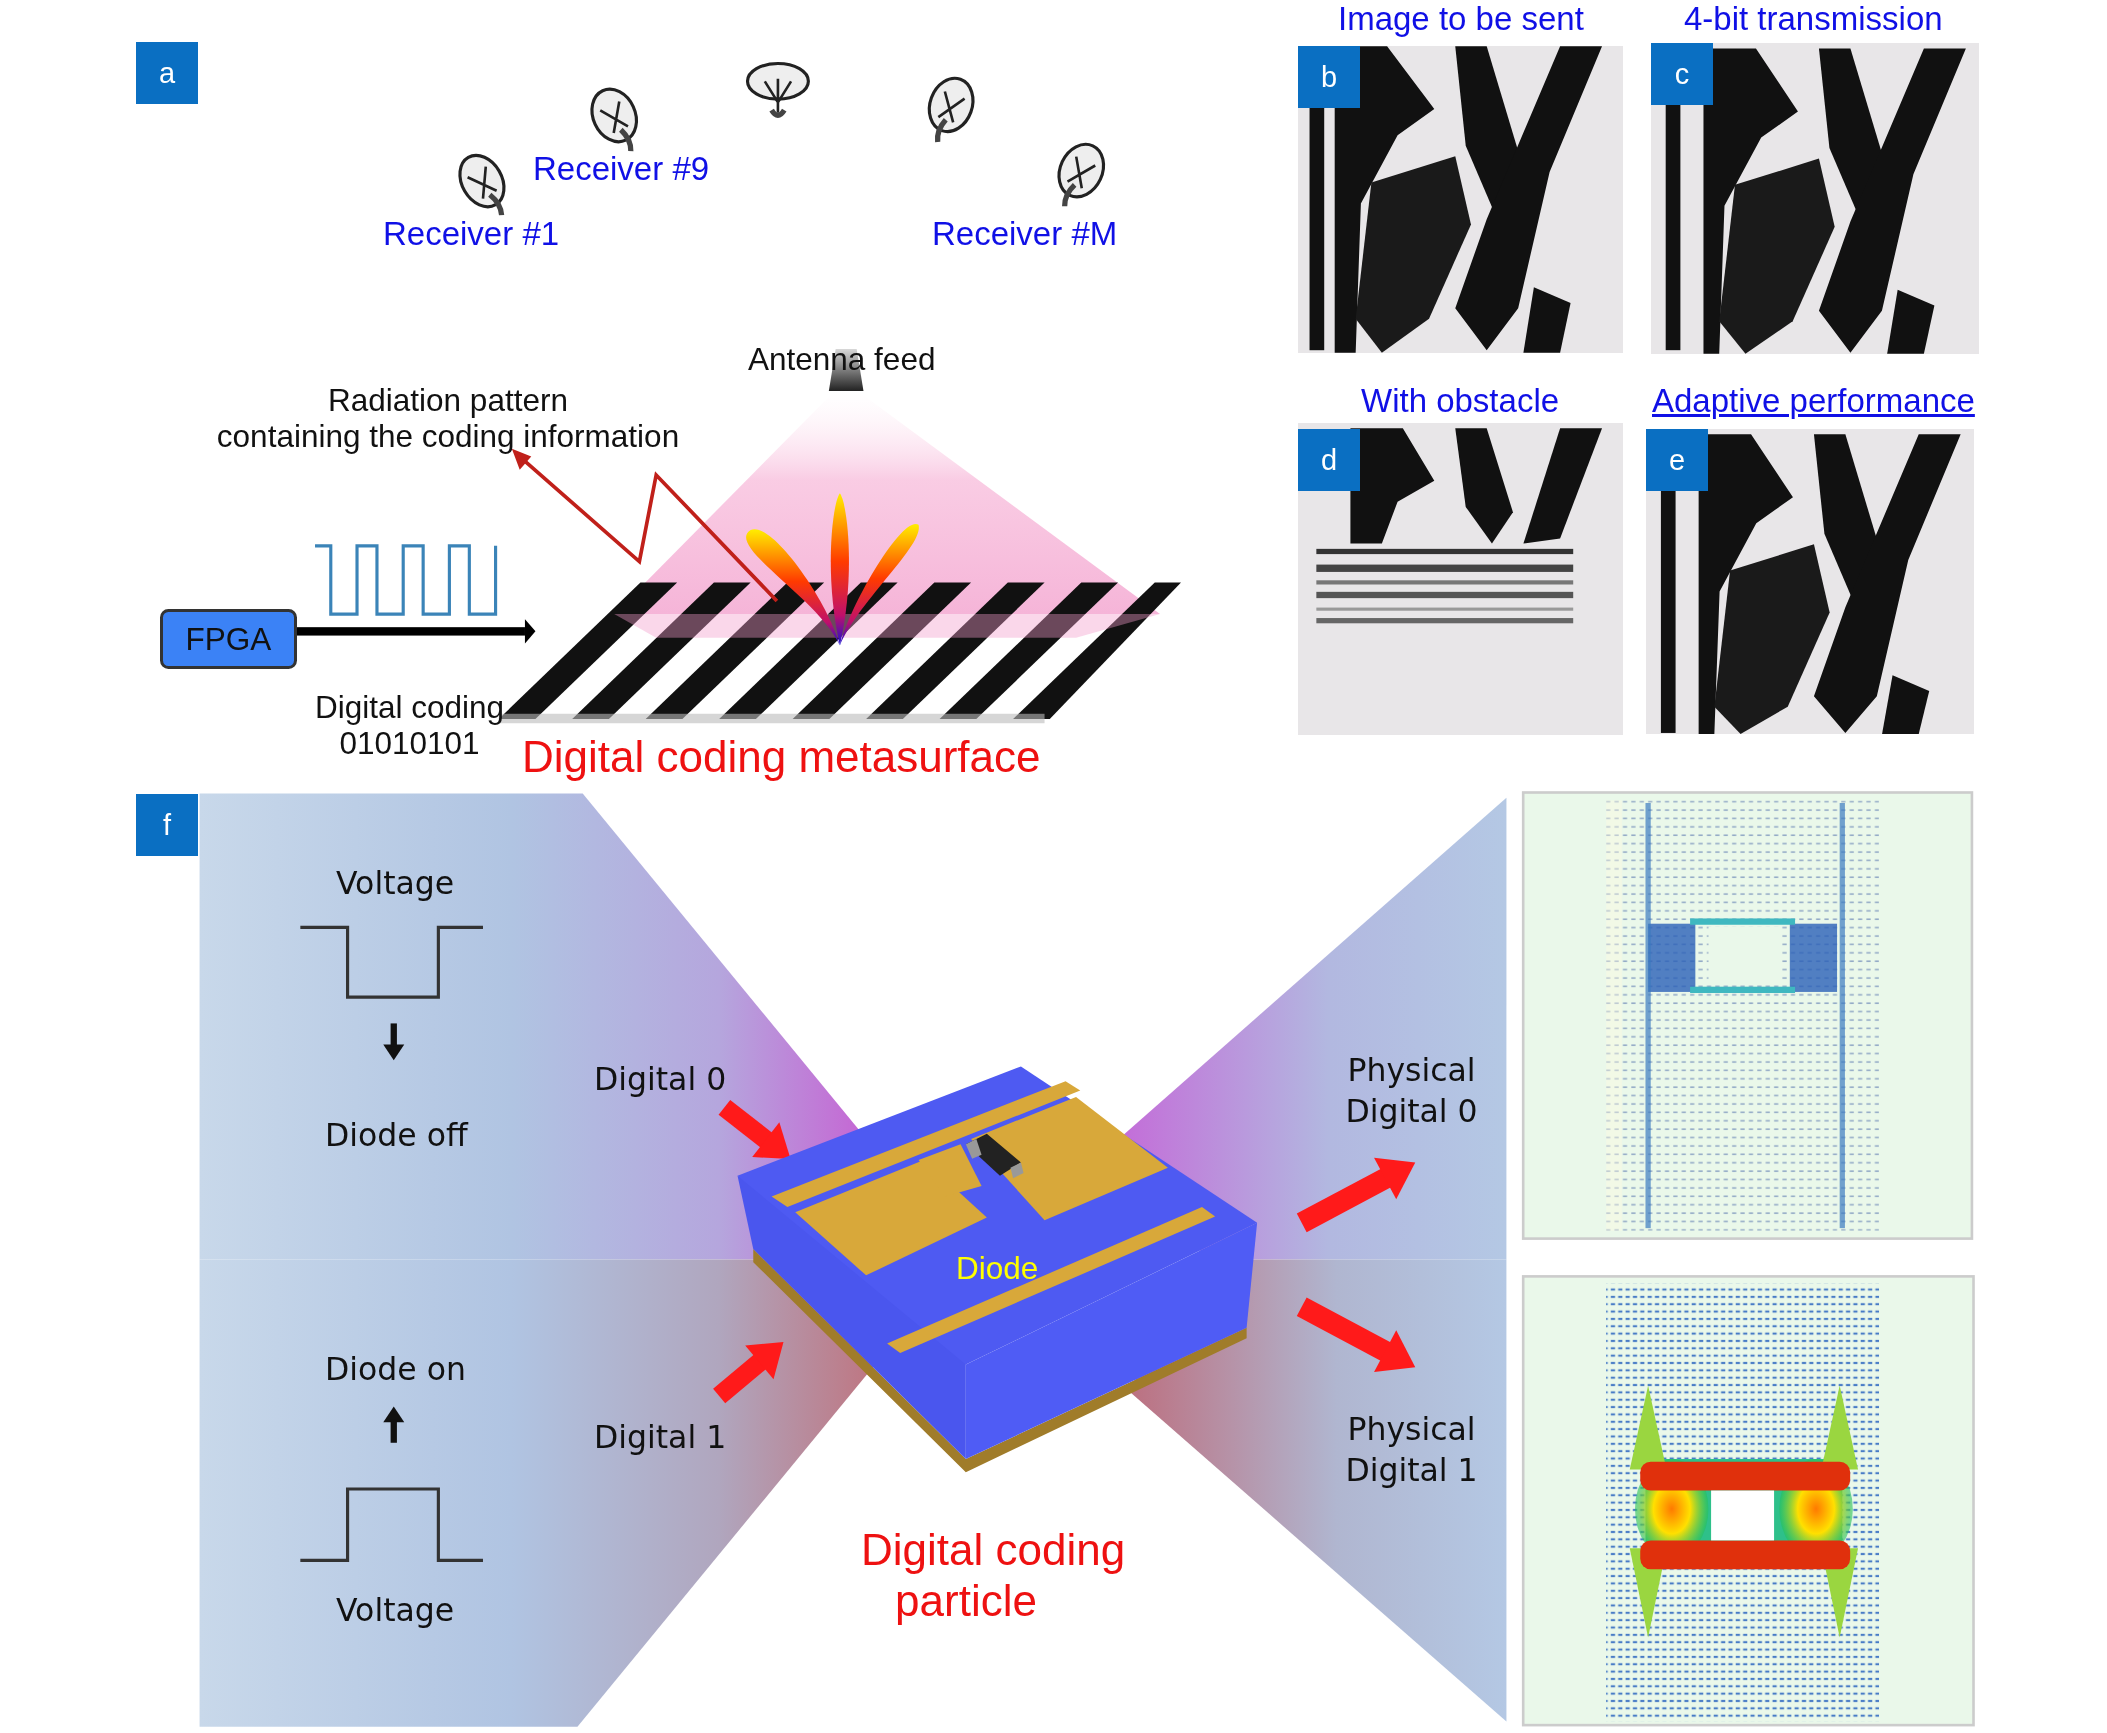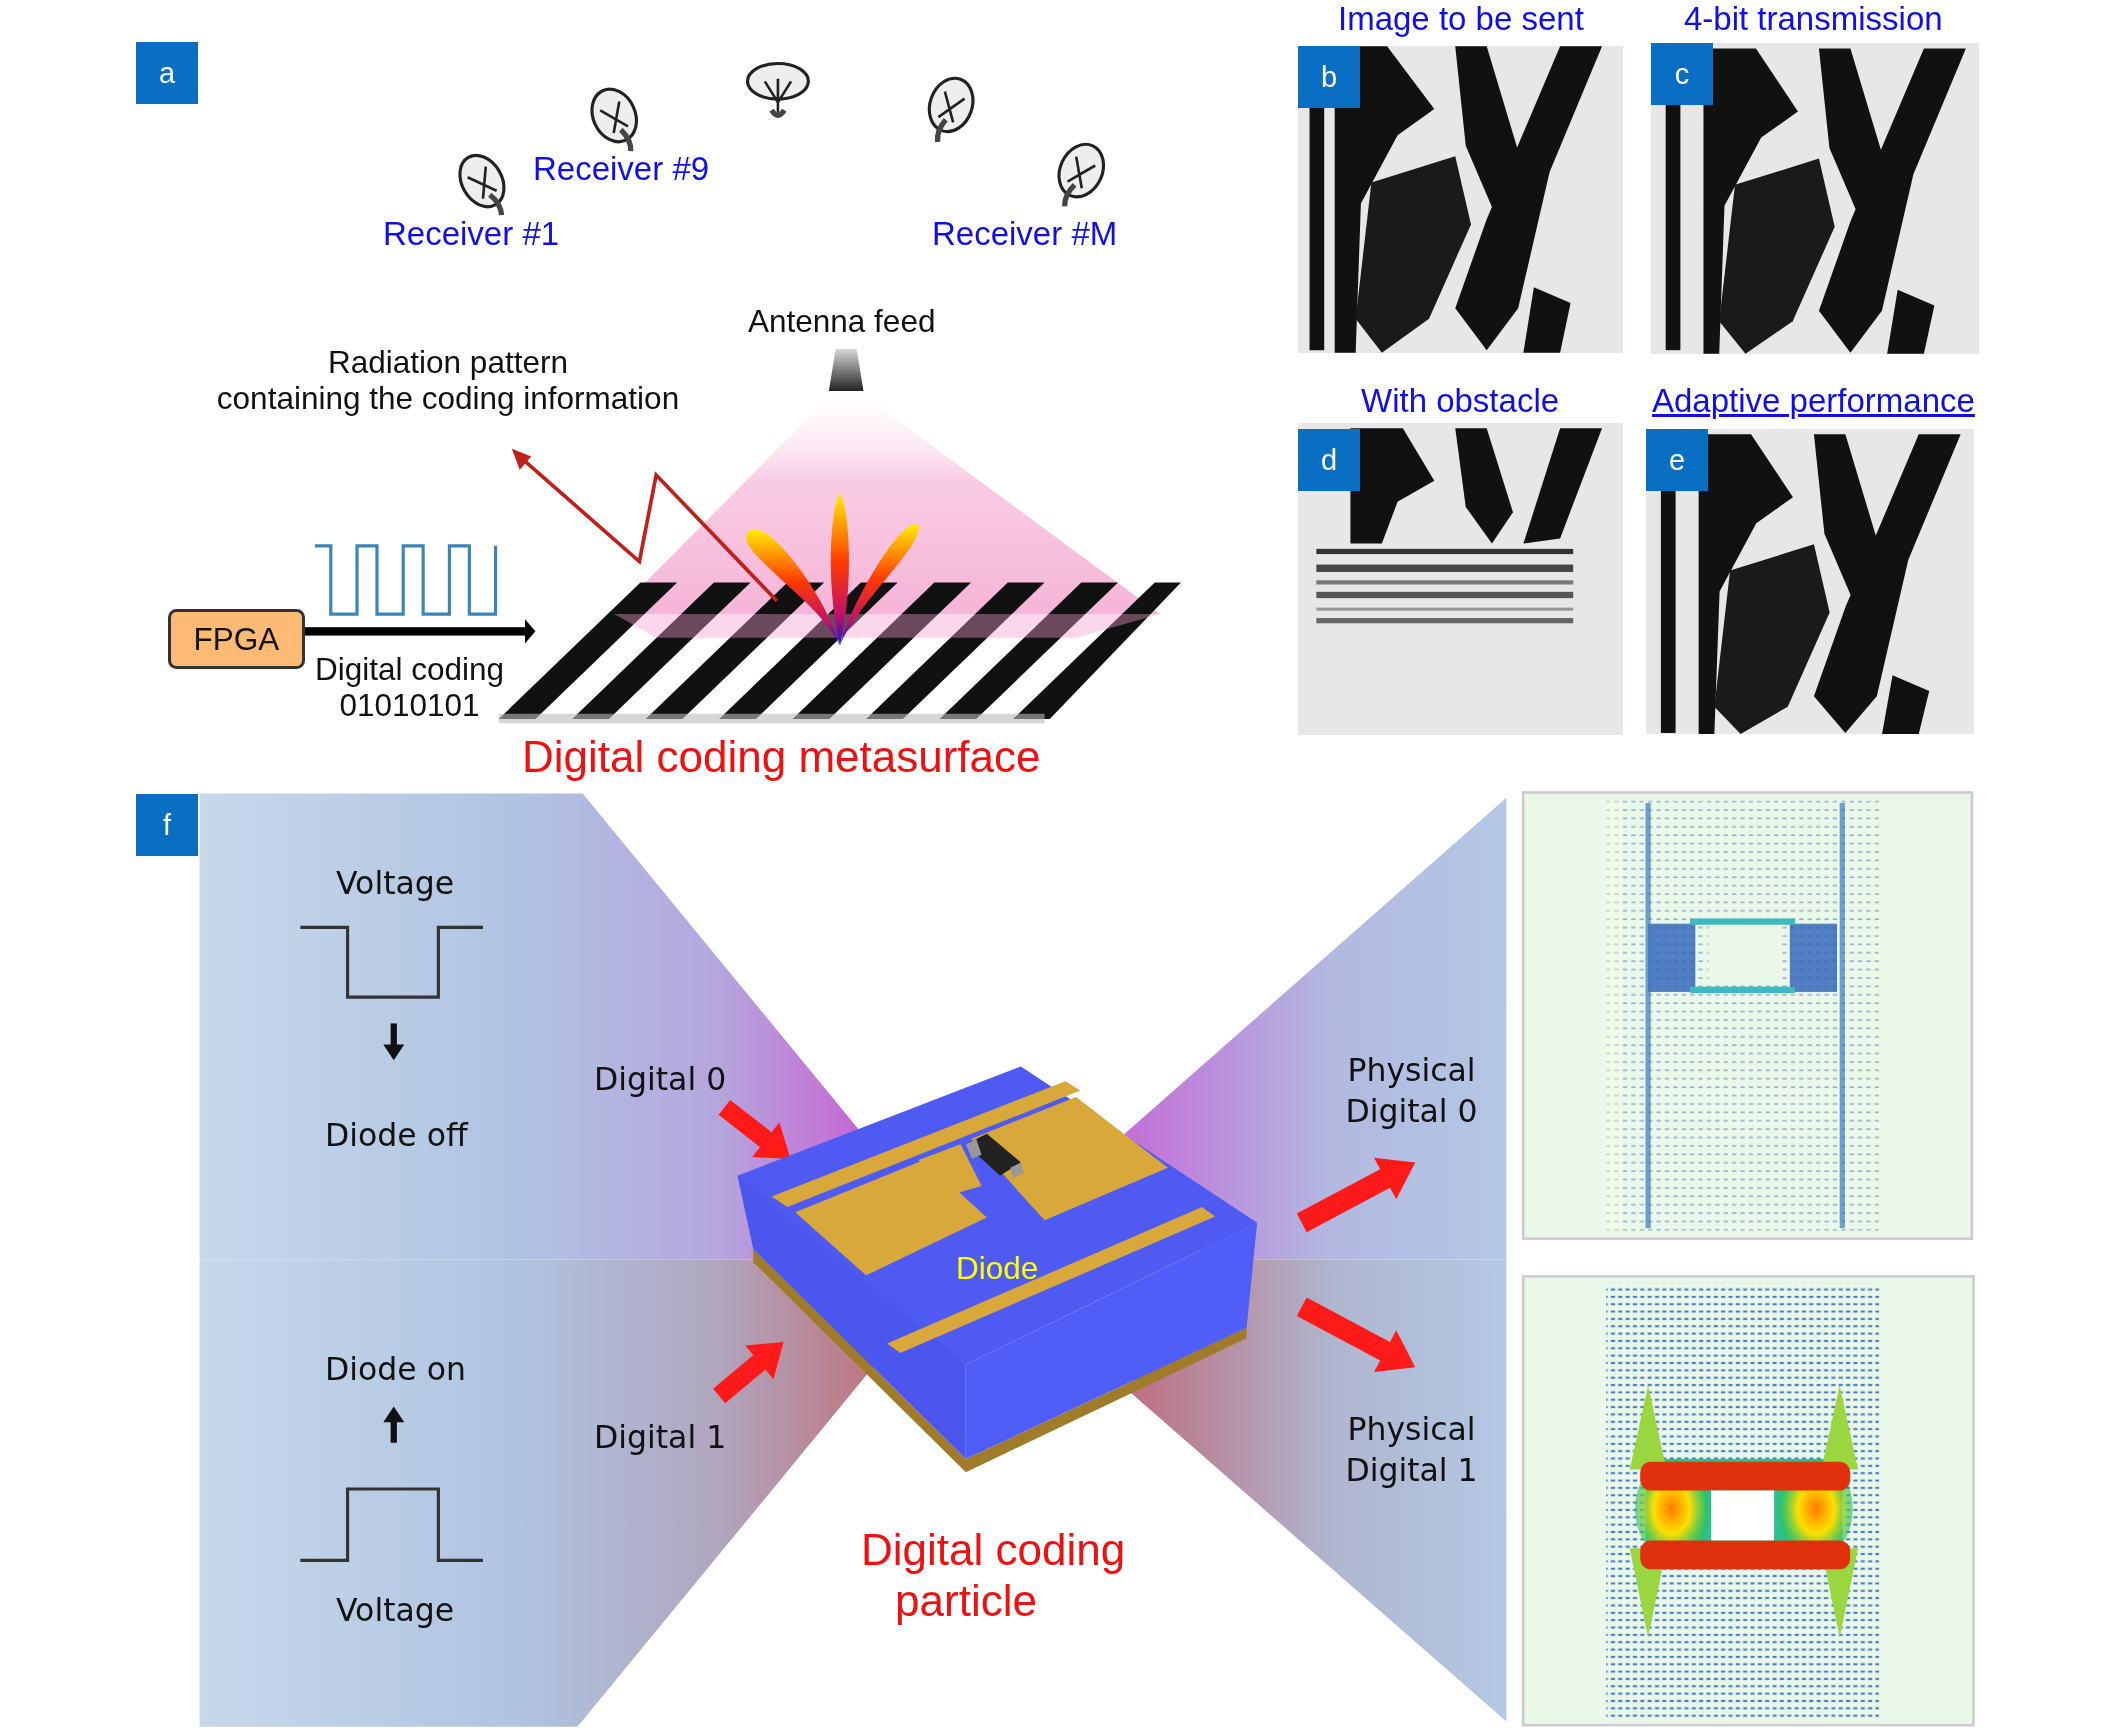--- a/index.html
+++ b/index.html
@@ -6,21 +6,21 @@
   body { width:2108px; height:1733px; position:relative; overflow:hidden;
          font-family:"Liberation Sans", sans-serif; }
   .abs { position:absolute; }
   .panel-tag { position:absolute; background:#0a6fc2; color:#fff;
                font-family:"Liberation Sans", sans-serif; font-size:29px;
                display:flex; align-items:center; justify-content:center;
                width:62px; height:62px; }
   .blue-label { position:absolute; color:#1010e6; font-size:33px; white-space:nowrap;
                 font-family:"Liberation Sans", sans-serif; }
   .black-label { position:absolute; color:#111; font-size:31.5px; white-space:nowrap; text-align:center;
-                 font-family:"Liberation Sans", sans-serif; line-height:1.15; }
+                 font-family:"Liberation Sans", sans-serif; line-height:1.15;margin-top:38px; }
   .red-label { position:absolute; color:#ee1111; font-size:44px; white-space:nowrap; text-align:center;
                font-family:Liberation Sans, sans-serif; line-height:1.15; }
   .fl { position:absolute; color:#111; font-size:31.5px; white-space:nowrap; text-align:center;
         font-family:"DejaVu Sans", sans-serif; line-height:1.3; }
   .photo { position:absolute; background:#e8e6e8; overflow:hidden; }
   svg { position:absolute; left:0; top:0; }
 </style>
 </head>
 <body>
 
@@ -101,21 +101,21 @@
   </g>
 
   <polyline points="600,1040 630,1040 630,1170 680,1170 680,1040 718,1040 718,1170 768,1170 768,1040 806,1040 806,1170 856,1170 856,1040 894,1040 894,1170 944,1170 944,1040" fill="none" stroke="#3b84b8" stroke-width="6"></polyline>
 
   <g>
     <rect x="560" y="1195" width="440" height="16" fill="#000"></rect>
     <polygon points="1000,1180 1020,1203 1000,1226" fill="#000"></polygon>
   </g>
 </svg>
 
-<div style="position:absolute;left:168px;top:609px;width:131px;height:54px;background:#fdba74;border:3.1px solid #333;border-radius:8.4px;display:flex;align-items:center;justify-content:center;">
+<div style="position:absolute;left:160px;top:609px;width:131px;height:54px;background:#3b82f6;border:3.1px solid #333;border-radius:8.4px;display:flex;align-items:center;justify-content:center;">
   <span style="font-size:31.5px;color:#111;">FPGA</span>
 </div>
 
 <div class="blue-label" style="left:383px;top:215px;">Receiver #1</div>
 <div class="blue-label" style="left:533px;top:150px;">Receiver #9</div>
 <div class="blue-label" style="left:932px;top:215px;">Receiver #M</div>
 <div class="black-label" style="left:748px;top:303px;">Antenna feed</div>
 <div class="black-label" style="left:205px;top:344px;width:486px;">
   <div>Radiation pattern</div>
   <div>containing the coding information</div>

